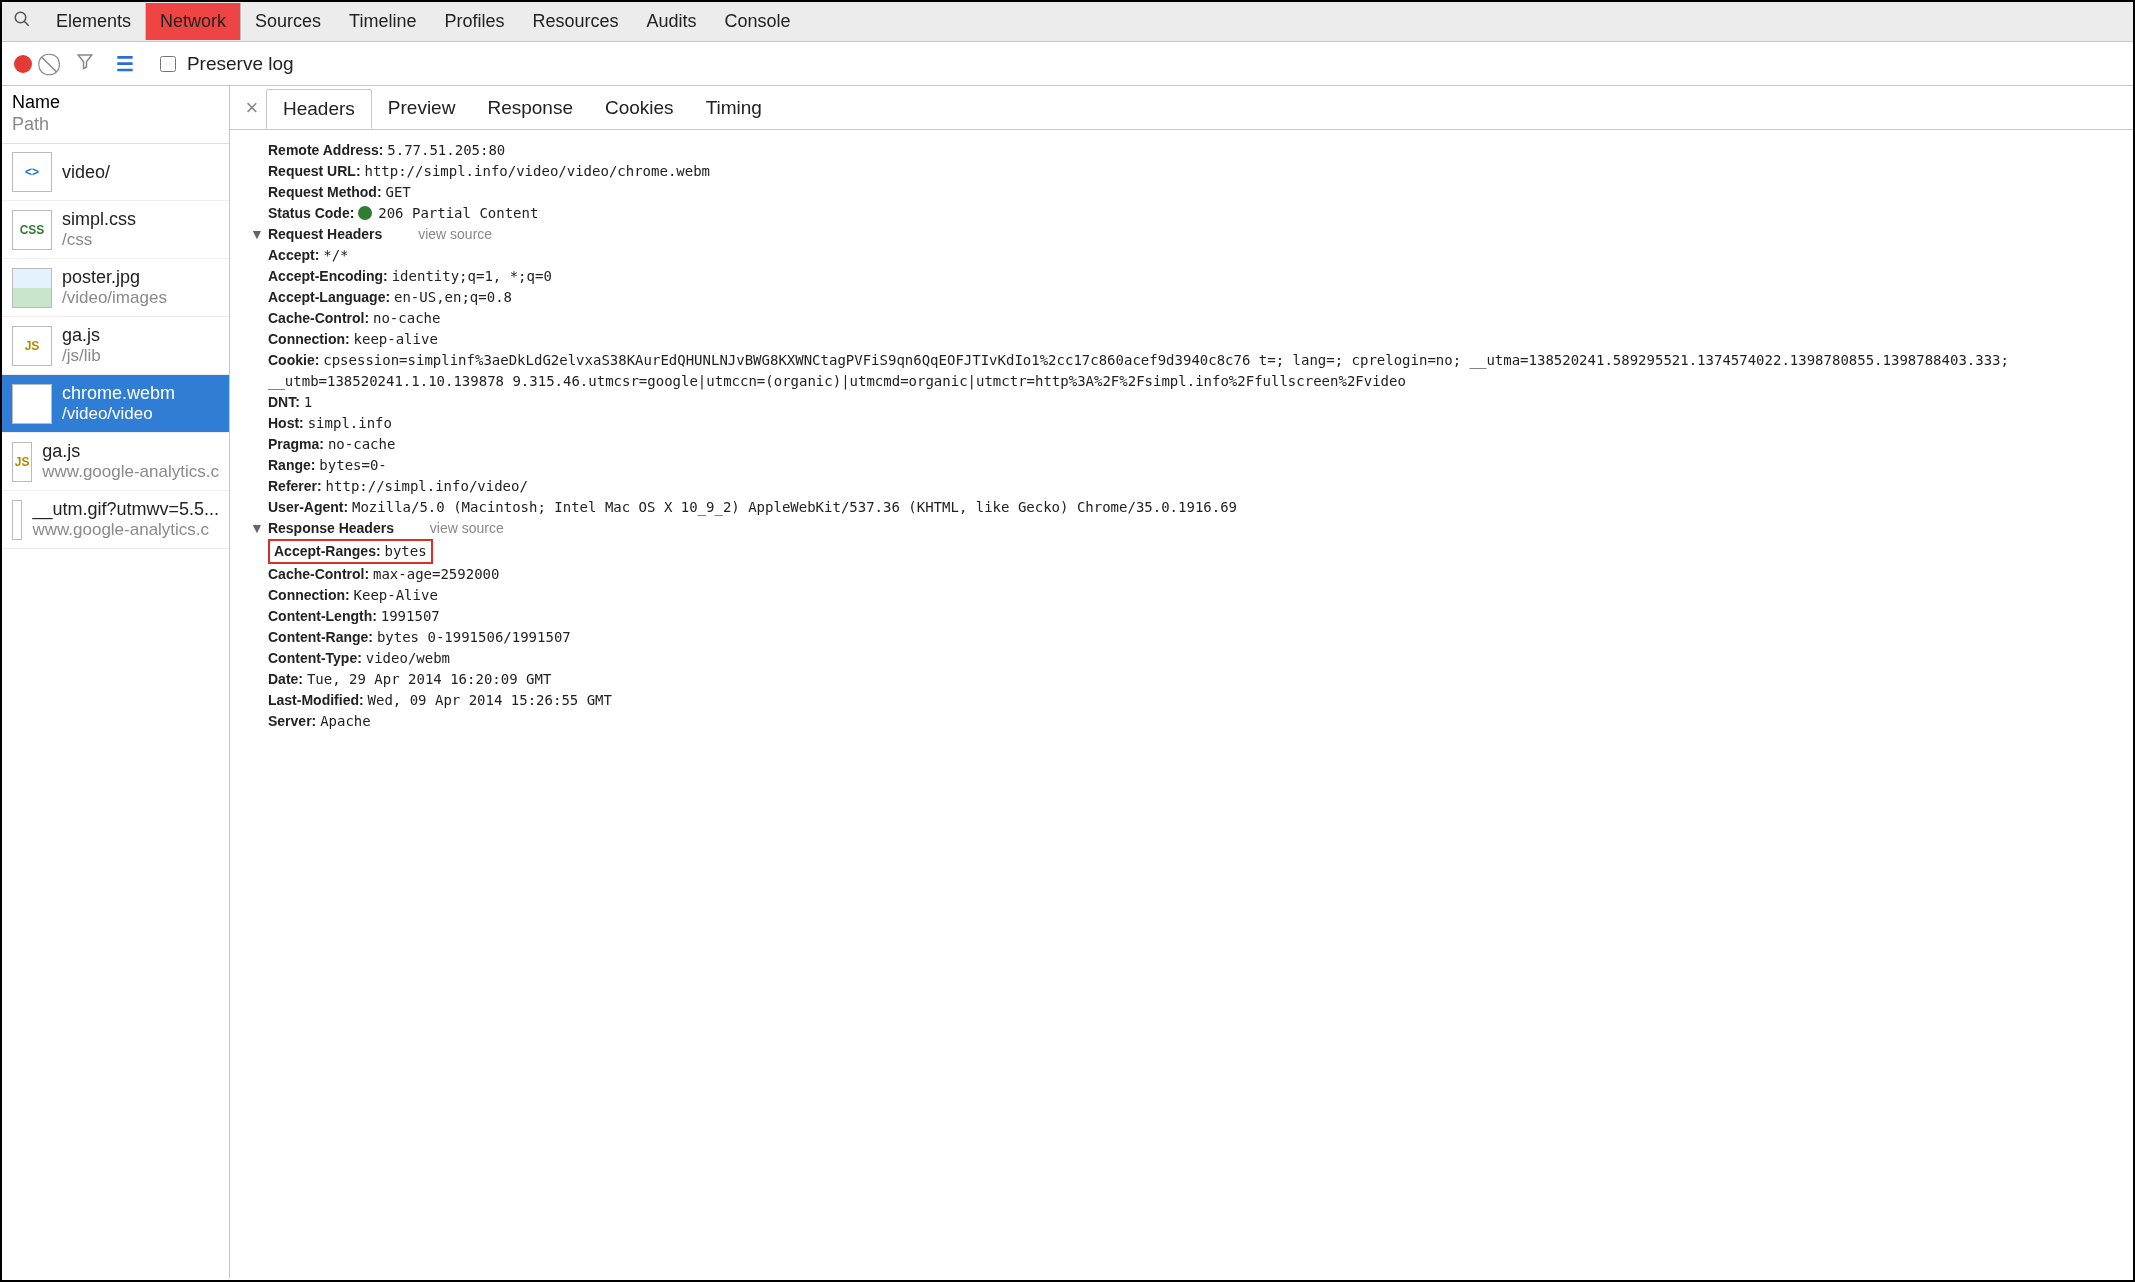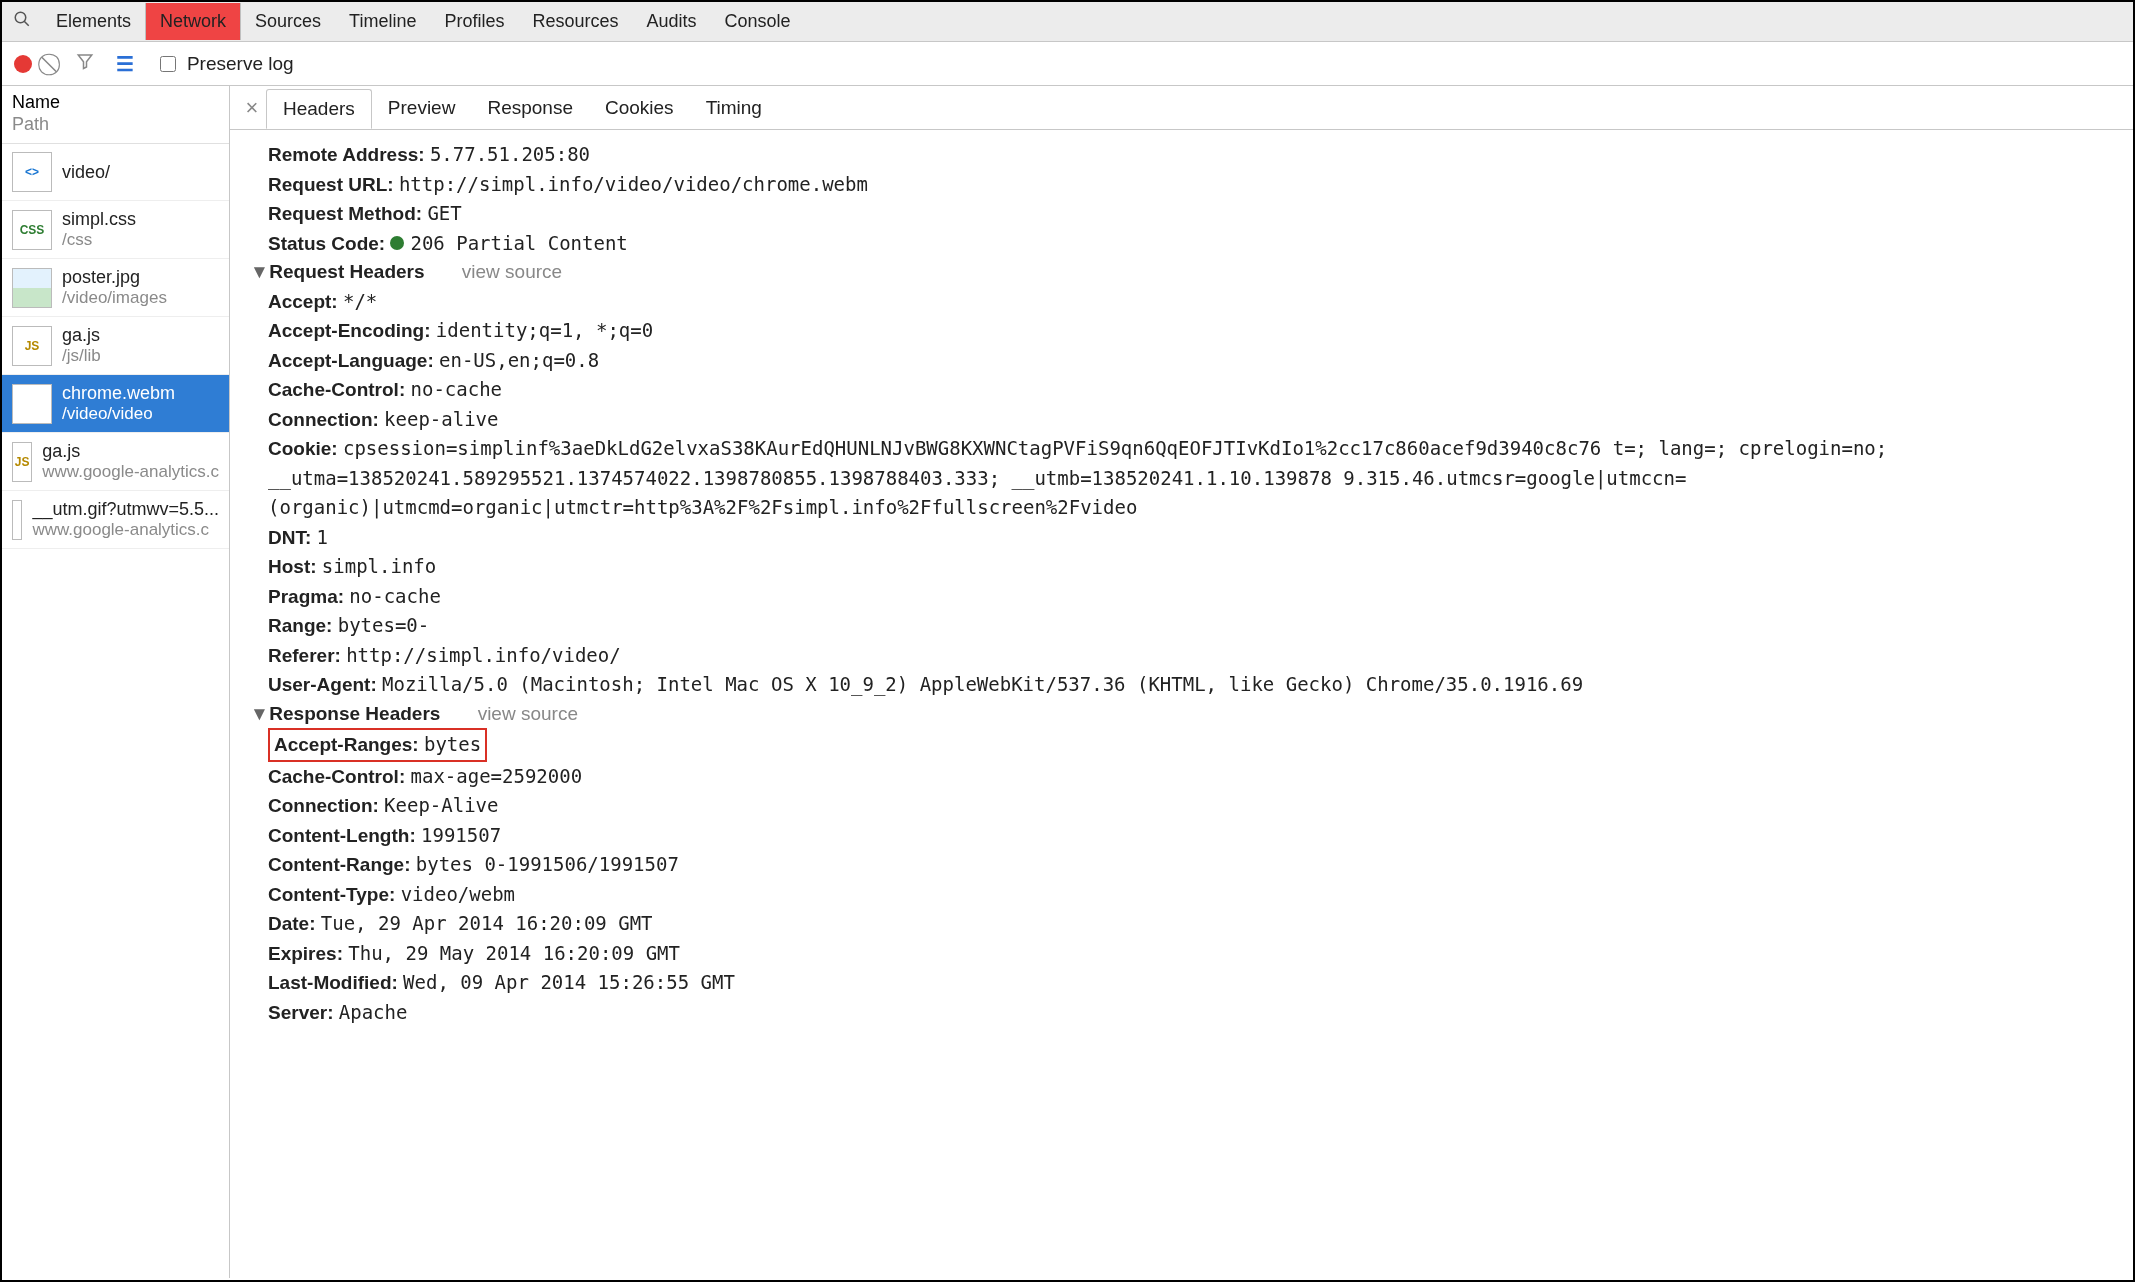--- a/index.html
+++ b/index.html
@@ -27,21 +27,21 @@
   .thumb.css { color:#2e7d32; }
   .thumb.js { color:#b58900; }
   .thumb.img { background:linear-gradient(#e3f2fd 50%, #c8e6c9 50%); }
   .thumb.gif { color:#666; }
   .thumb.video { background:#fff; }
   .details { flex:1; display:flex; flex-direction:column; overflow:hidden; }
   .dtabs { display:flex; align-items:center; border-bottom:1px solid #c7c7c7; height:44px; padding-left:8px; }
   .dtabs .close { width:28px; text-align:center; color:#888; font-size:22px; cursor:pointer; }
   .dtabs .dtab { padding:8px 16px; cursor:pointer; font-size:19px; }
   .dtabs .dtab.selected { border:1px solid #c7c7c7; border-bottom:1px solid #fff; border-radius:3px 3px 0 0; position:relative; top:1px; background:#fff; }
-  .content { padding:10px 20px 24px 20px; overflow:auto; font-size:19px; line-height:1.5; }
+  .content { padding:10px 20px 24px 20px; overflow:auto; font-size:14px; line-height:1.5; }
   .kv { margin-left:18px; }
   .kv .k { font-weight:bold; }
   .kv .v { font-family: Menlo, Consolas, monospace; color:#222; }
   .section-head { }
   .section-head .tri { display:inline-block; width:14px; color:#666; }
   .section-head .title { font-weight:bold; }
   .section-head .vs { color:#888; margin-left:32px; font-weight:normal; }
   .status-dot { display:inline-block; width:14px; height:14px; background:#2e7d32; border-radius:50%; vertical-align:middle; margin-right:6px; margin-top:-2px; }
   .highlight-box { border:2px solid #d93025; padding:0 4px; display:inline-block;text-align:right; }
   .mono { font-family: Menlo, Consolas, monospace; }
@@ -197,19 +197,18 @@
         <span class="vs">view source</span>
       </div>
       <div id="res-headers">
           <div class="kv"><span class="highlight-box"><span class="k">Accept-Ranges:</span> <span class="v mono">bytes</span></span></div>
           <div class="kv"><span class="k">Cache-Control:</span> <span class="v mono">max-age=2592000</span></div>
           <div class="kv"><span class="k">Connection:</span> <span class="v mono">Keep-Alive</span></div>
           <div class="kv"><span class="k">Content-Length:</span> <span class="v mono">1991507</span></div>
           <div class="kv"><span class="k">Content-Range:</span> <span class="v mono">bytes 0-1991506/1991507</span></div>
           <div class="kv"><span class="k">Content-Type:</span> <span class="v mono">video/webm</span></div>
           <div class="kv"><span class="k">Date:</span> <span class="v mono">Tue, 29 Apr 2014 16:20:09 GMT</span></div>
-          <div class="kv"><span class="k">Expires:</span> <span class="v mono">Thu, 29 May 2014 16:20:09 GMT</span></div>
           <div class="kv"><span class="k">Last-Modified:</span> <span class="v mono">Wed, 09 Apr 2014 15:26:55 GMT</span></div>
           <div class="kv"><span class="k">Server:</span> <span class="v mono">Apache</span></div>
         </div>
     </div>
   </div>
 </div>
 
 </body></html>

